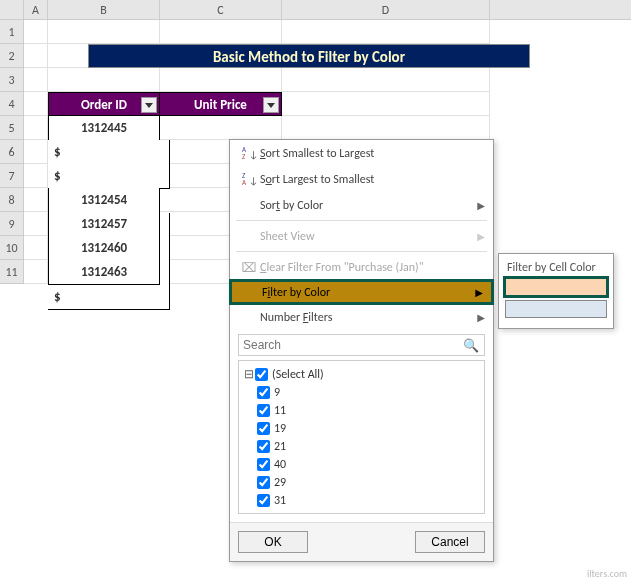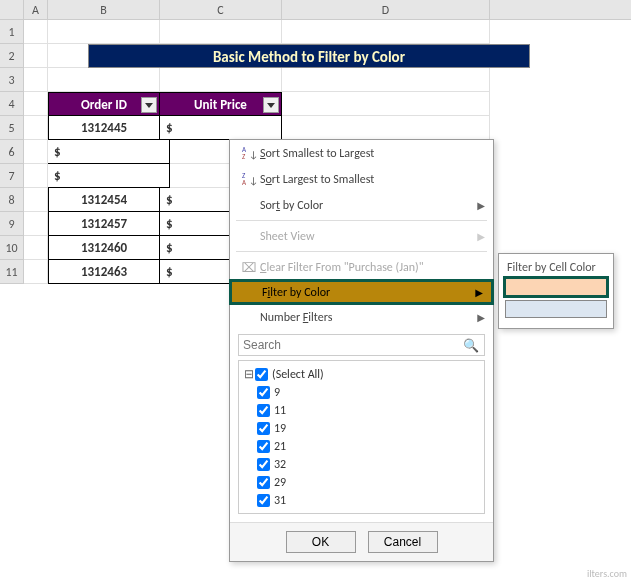--- a/index.html
+++ b/index.html
@@ -33,21 +33,21 @@
     .table-header { position: absolute; left: 24px; top: 72px; display: flex; border-radius: 6px; }
     .th { background: #660066; color: #fff; font-weight: bold; height: 24px; line-height: 24px; text-align: center; border: 1px solid #000; position: relative; }
     .th.c-B { width: 112px; }
     .th.c-C { width: 122px; border-left: none; }
     .th.c-D { width: 208px; border-left: none; }
     .filter-btn { position: absolute; right: 2px; top: 4px; width: 16px; height: 16px; background: #f0f0f0; border: 1px solid #999; display: flex; align-items: center; justify-content: center; cursor: pointer; }
     .filter-btn::after { content: ""; border-left: 4px solid transparent; border-right: 4px solid transparent; border-top: 5px solid #333; }
     
     
     .data-rows { position: absolute; left: 24px; top: 96px; }
-    .data-row { display: flex; height: 24px; }
+    .data-row { display: flex; height: 24px; flex-direction: column; }
     .dc { border: 1px solid #000; border-top: none; background: #fff; text-align: center; line-height: 24px; font-weight: bold; }
     .dc.c-B { width: 112px; }
     .dc.c-C { width: 122px; border-left: none; text-align: left; padding-left: 6px; }
     
     
     .context-menu { position: absolute; left: 229px; top: 139px; width: 265px; background: #fff; border: 1px solid #999; box-shadow: 2px 2px 6px rgba(0,0,0,0.2); font-size: 12px; }
     .menu-item { height: 26px; display: flex; align-items: center; padding: 0 8px; cursor: pointer; color: #444; }
     .menu-item.disabled { color: #aaa; cursor: default; }
     .menu-icon { width: 22px; display: inline-flex; align-items: center; justify-content: center; }
     .menu-label { flex: 1; }
@@ -60,21 +60,21 @@
     .search-box { margin: 4px 8px; display: flex; border: 1px solid #ccc; height: 22px; align-items: center; padding: 0 4px; }
     .search-input { flex: 1; border: none; font-size: 12px; color: #888; outline: none; }
     .search-icon { color: #888; font-size: 13px; }
     
     .checklist { margin: 4px 8px 8px 8px; border: 1px solid #ccc; padding: 4px; max-height: 180px; overflow-y: auto; }
     .check-item { display: flex; align-items: center; height: 18px; padding-left: 14px; font-size: 12px; }
     .check-item.root { padding-left: 0; }
     .tree-toggle { width: 12px; text-align: center; color: #666; }
     .check-item input { margin-right: 4px; }
     
-    .menu-buttons { display: flex; justify-content: center; gap: 12px; padding: 8px; border-top: 1px solid #ddd; background: #f5f5f5; }
+    .menu-buttons { display: flex; justify-content: space-between; gap: 12px; padding: 8px; border-top: 1px solid #ddd; background: #f5f5f5; }
     .menu-btn { width: 70px; height: 22px; background: #f0f0f0; border: 1px solid #999; font-size: 12px; cursor: pointer; }
     
     
     .submenu { position: absolute; left: 498px; top: 253px; width: 116px; background: #fff; border: 1px solid #999; box-shadow: 2px 2px 6px rgba(0,0,0,0.2); padding: 4px 6px 6px 6px; font-size: 12px; }
     .submenu-title { font-weight: normal; color: #555; padding: 2px 0 4px 2px; }
     .swatch { height: 18px; border: 1px solid #888; margin-bottom: 4px; cursor: pointer; }
     .swatch.selected { outline: 3px solid #0a5a4a; outline-offset: -1px; }
     .swatch1 { background: #fcd5b4; }
     .swatch2 { background: #dce6f1; }
     
@@ -293,21 +293,21 @@
     <div class="check-item">
         <input type="checkbox" checked="" style="">
         <span>19</span>
       </div>
     <div class="check-item">
         <input type="checkbox" checked="" style="">
         <span>21</span>
       </div>
     <div class="check-item">
         <input type="checkbox" checked="" style="">
-        <span>32</span>
+        <span>40</span>
       </div>
     <div class="check-item">
         <input type="checkbox" checked="" style="">
         <span>29</span>
       </div>
     <div class="check-item">
         <input type="checkbox" checked="" style="">
         <span>31</span>
       </div>
   </div>

